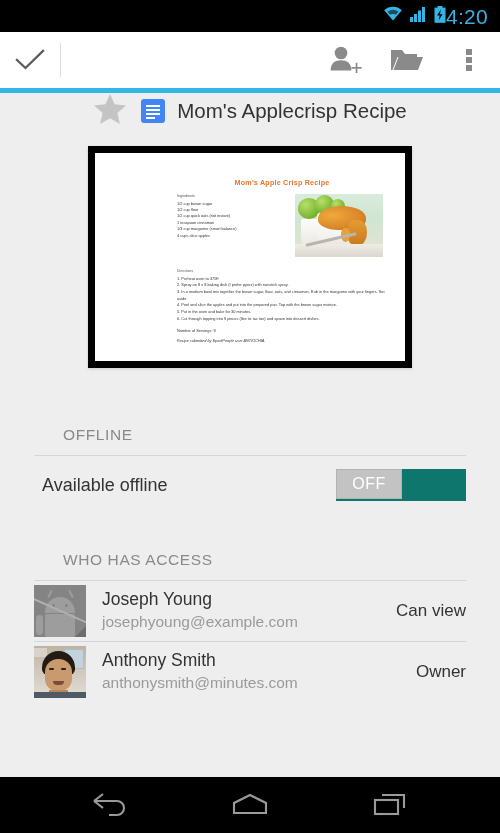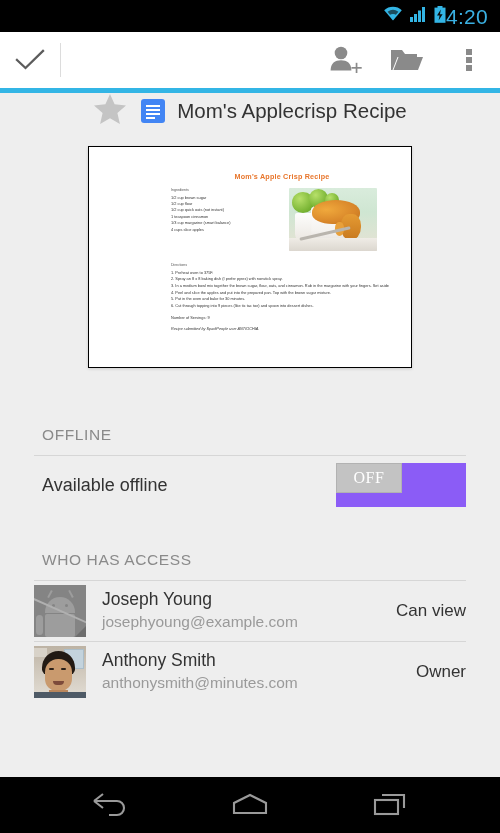--- a/index.html
+++ b/index.html
@@ -141,21 +141,21 @@
   
   .preview-wrap {
     display: flex;
     justify-content: center;
     margin-top: 7px;
   }
   .preview-card {
     width: 324px;
     height: 222px;
     background: #ffffff;
-    border: 1px solid #000000;
+    border: 7px solid #000000;
     box-shadow: 0 1px 3px rgba(0,0,0,0.14);
     box-sizing: border-box;
     position: relative;
     overflow: hidden;
   }
   .doc-inner {
     position: absolute;
     left: 82px;
     top: 25px;
     right: 18px;
@@ -263,20 +263,21 @@
   }
   .doc-gap { height: 5px; }
   .doc-ital { font-style: italic; font-size: 3.8px; color: #333; }
 
   
   .section-head {
     font-size: 15.5px;
     color: #8a8a8a;
     letter-spacing: 0.6px;
     padding: 0 0 11px 42px;
+    margin-left: 21px;
   }
   .sec-offline { padding-top: 58px; }
   .sec-access  { padding-top: 37px; }
   .hr {
     height: 1px;
     background: #d6d6d6;
     margin: 0 34px;
   }
 
   
@@ -287,26 +288,25 @@
     padding: 0 34px 0 42px;
     box-sizing: border-box;
   }
   .row-offline .label {
     font-size: 18px;
     color: #333333;
     flex: 1;
   }
   .switch {
     width: 130px;
-    height: 44px;
-    background: #8b5cf6;
+    height: 32px;
+    background: #0f766e;
     position: relative;
     flex: none;
     cursor: pointer;
-    font-family: Liberation Serif, serif;
   }
   .switch .thumb {
     position: absolute;
     left: 0; top: 0;
     width: 66px;
     height: 30px;
     background: #c3c3c3;
     border: 1px solid #b2b2b2;
     box-sizing: border-box;
     display: flex;

